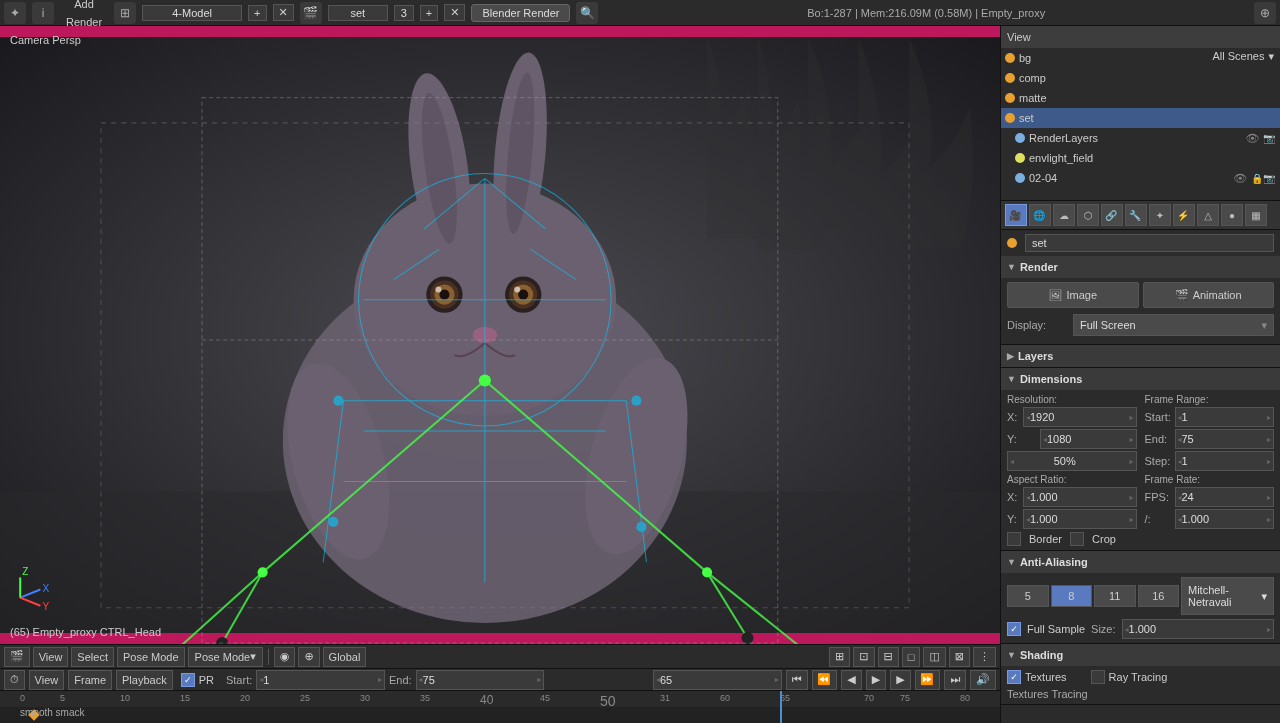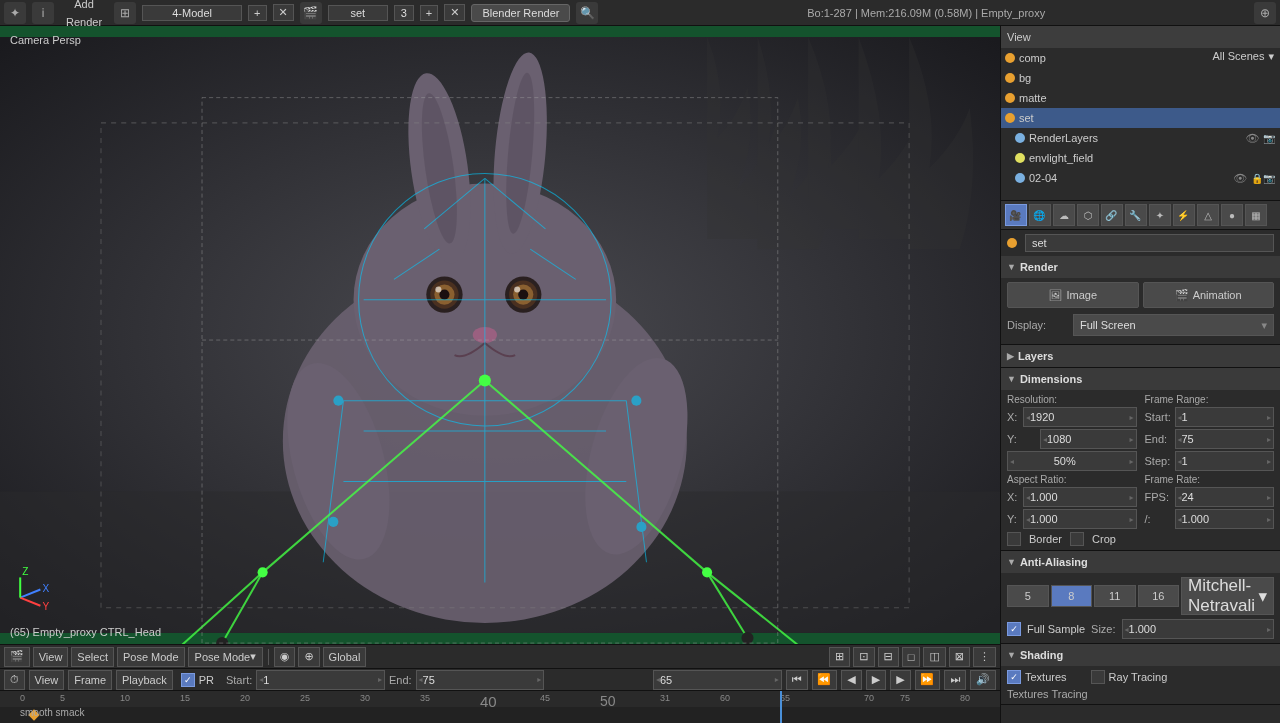--- a/index.html
+++ b/index.html
@@ -222,21 +222,21 @@
     .aa-btn.active { background: #5a7abf; }
     .aa-method {
       flex: 2;
       height: 38px;
       background: #4a4a4a;
       border: 1px solid #555;
       display: flex;
       align-items: center;
       justify-content: space-between;
       padding: 16px 6px;
-      font-size: 17px;
+      font-size: 11px;
       color: #ddd;
       cursor: pointer;
     }
     .checkbox {
       width: 14px;
       height: 14px;
       background: #5a7abf;
       border: 1px solid #7a9adf;
       display: flex;
       align-items: center;
@@ -319,21 +319,21 @@
     }
     #viewport-area {
       flex: 1;
       display: flex;
       flex-direction: column;
     }
     #viewport-main {
       flex: 1;
       position: relative;
       overflow: hidden;
-      background: #14532d;
+      background: #be185d;
       padding-left: 22px;
     }
 
     
     #viewport-controls {
       height: 24px;
       background: #2b2b2b;
       border-top: 1px solid #111;
       display: flex;
       align-items: center;
@@ -567,21 +567,21 @@
           <div id="timeline-ruler">
             <div style="position:absolute;top:2px;left:0;right:0;display:flex;padding:0 4px;">
               <span style="position:absolute;left:2%;font-size:9px;color:#888;">0</span>
               <span style="position:absolute;left:6%;font-size:9px;color:#888;">5</span>
               <span style="position:absolute;left:12%;font-size:9px;color:#888;">10</span>
               <span style="position:absolute;left:18%;font-size:9px;color:#888;">15</span>
               <span style="position:absolute;left:24%;font-size:9px;color:#888;">20</span>
               <span style="position:absolute;left:30%;font-size:9px;color:#888;">25</span>
               <span style="position:absolute;left:36%;font-size:9px;color:#888;">30</span>
               <span style="position:absolute;left:42%;font-size:9px;color:#888;">35</span>
-              <span style="position:absolute;left:48%;font-size:15px;color:#888;">40</span>
+              <span style="position:absolute;left:48%;font-size:12px;color:#888;">40</span>
               <span style="position:absolute;left:54%;font-size:9px;color:#888;">45</span>
               <span style="position:absolute;left:60%;font-size:14px;color:#888;">50</span>
               <span style="position:absolute;left:66%;font-size:9px;color:#888;">31</span>
               <span style="position:absolute;left:72%;font-size:9px;color:#888;">60</span>
               <span style="position:absolute;left:78%;font-size:9px;color:#888;">65</span>
               <span style="position:absolute;left:84%;font-size:9px;color:#888;margin-left:24px;">70</span>
               <span style="position:absolute;left:90%;font-size:9px;color:#888;">75</span>
               <span style="position:absolute;left:96%;font-size:9px;color:#888;">80</span>
             </div>
           </div>
@@ -603,25 +603,25 @@
         <div class="outliner-header">
           <span>View</span>
           <div style="display:flex;align-items:center;gap:4px;margin-top:38px;">
             <span>All Scenes</span>
             <span>▾</span>
           </div>
         </div>
 
         <div class="outliner-item">
           <span class="dot dot-scene"></span>
-          <span>comp</span>
+          <span>bg</span>
         </div>
         <div class="outliner-item">
           <span class="dot dot-scene"></span>
-          <span>bg</span>
+          <span>comp</span>
         </div>
         <div class="outliner-item">
           <span class="dot dot-scene"></span>
           <span>matte</span>
         </div>
         <div class="outliner-item selected">
           <span class="dot dot-scene"></span>
           <span>set</span>
         </div>
         <div class="outliner-item outliner-indent-1">

